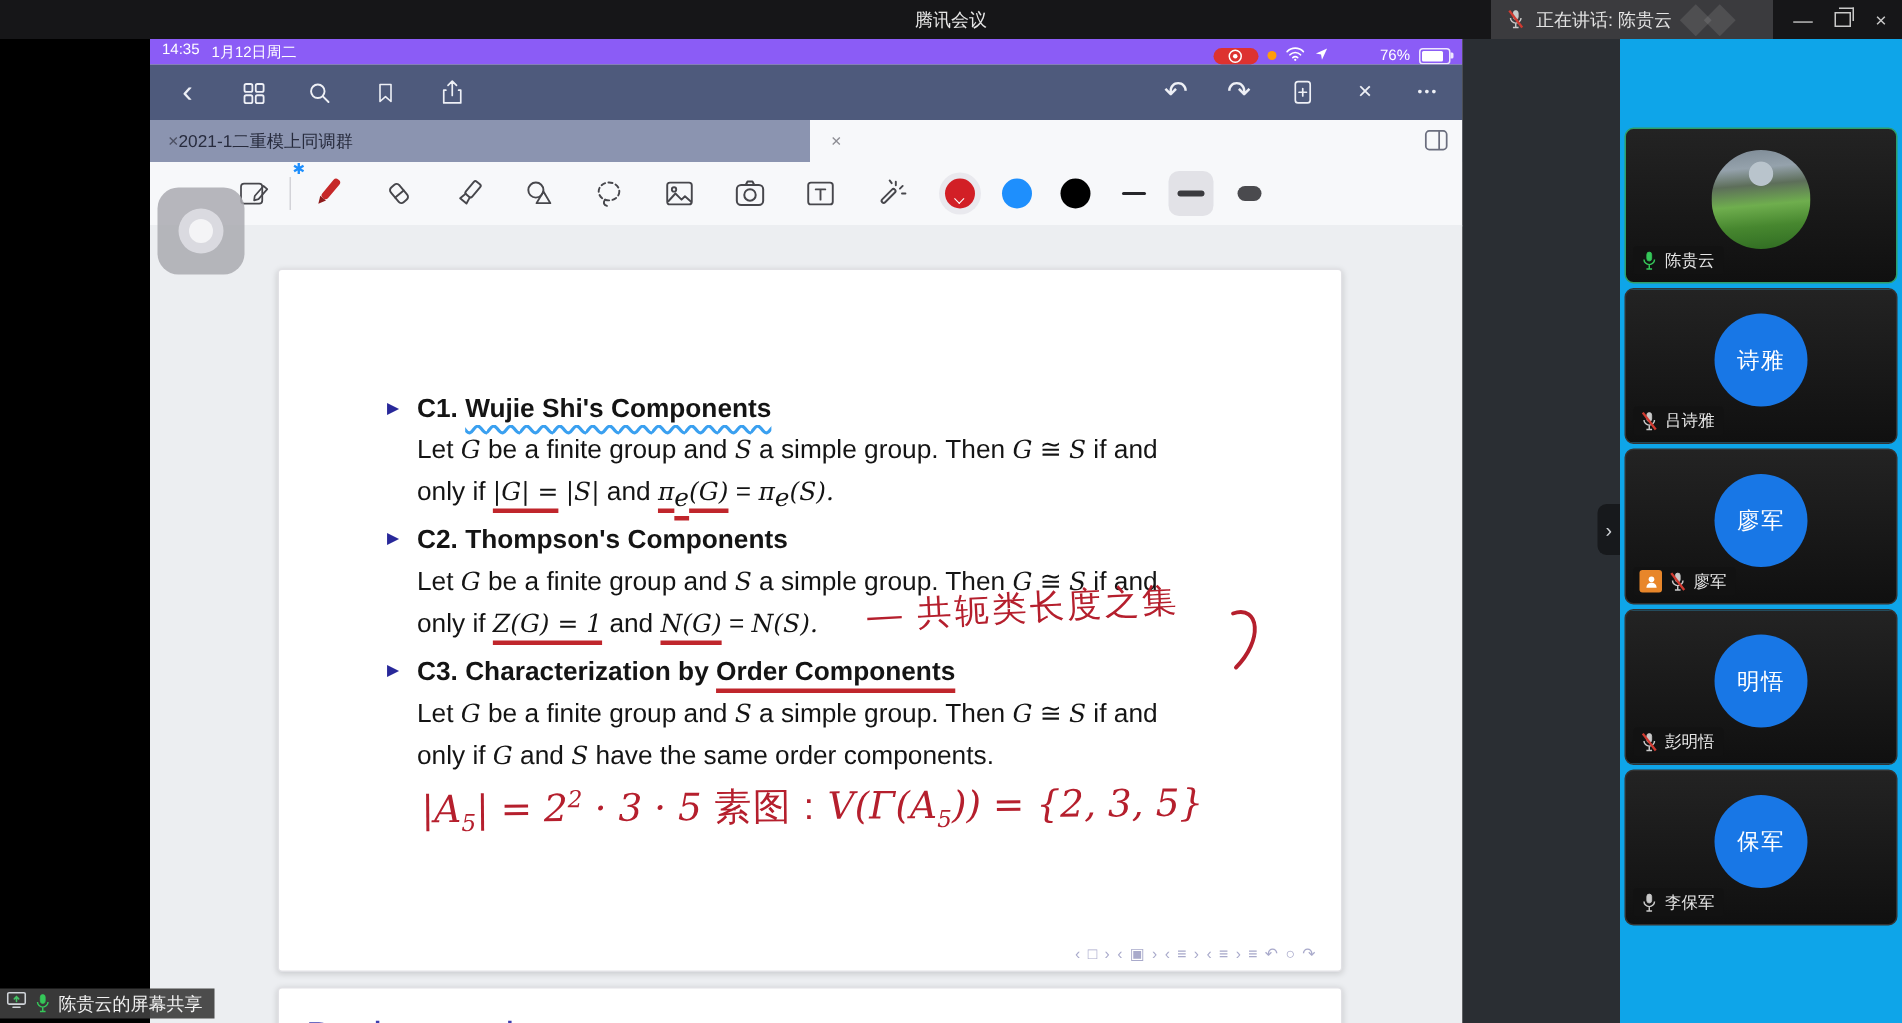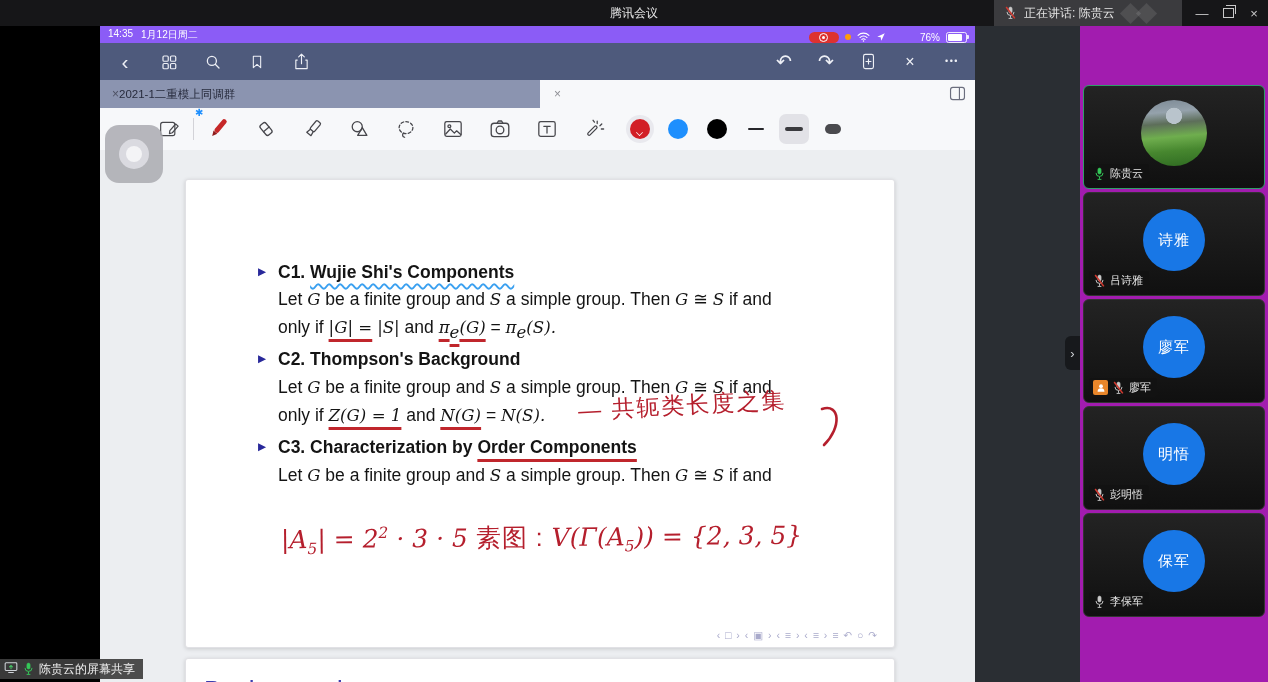--- a/index.html
+++ b/index.html
@@ -94,21 +94,21 @@
   #hw-formula .cn{font-style:normal;font-family:"Liberation Sans",sans-serif;letter-spacing:1px;}
   #beamer-nav{position:absolute;right:16px;top:449px;color:#a9aacb;font-size:10.5px;letter-spacing:1px;}
   #bg-title{position:absolute;left:18px;top:16px;color:#3c3cae;font-size:26px;}
 
   
   #strip{position:absolute;left:975px;top:26px;width:105px;height:656px;background:#2a2e33;}
   #collapse-btn{position:absolute;left:90px;top:310px;width:15px;height:34px;background:#17191c;
                 border-radius:6px 0 0 6px;color:#cfd2d6;font-size:13px;display:flex;align-items:center;justify-content:center;}
 
   
-  #panel{position:absolute;left:1080px;top:26px;width:188px;height:656px;background:#a21caf;}
+  #panel{position:absolute;left:1080px;top:26px;width:188px;height:656px;background:#0ea5e9;}
   .tile{position:absolute;left:3px;width:182px;height:104px;border-radius:6px;box-sizing:border-box;
         border:1px solid #333;background:linear-gradient(180deg,#232323 0%,#101010 100%);overflow:hidden;}
   .tile.active{border:1.5px solid #2f9e68;}
   .avatar{position:absolute;left:50%;top:16px;transform:translateX(-50%);width:62px;height:62px;border-radius:50%;
           background:#1877e6;color:#fff;font-size:15px;display:flex;align-items:center;justify-content:center;letter-spacing:1px;}
   .avatar.photo{width:66px;height:66px;top:14px;background:
       radial-gradient(circle at 50% 24%,#b9c4cc 0 13%,rgba(0,0,0,0) 14%),
       linear-gradient(175deg,#7d8a95 0%,#95a2ac 20%,#5d6e5a 36%,#6fae4e 55%,#47872f 75%,#2f6b22 100%);}
   .namebar{position:absolute;left:5px;bottom:5px;display:flex;align-items:center;gap:4px;
            background:rgba(18,18,18,.82);padding:2px 6px 2px 4px;border-radius:2px;}
@@ -354,30 +354,31 @@
     </div>
 
     <div id="content">
 
       <div class="page" id="page1">
 
         <div class="srow" style="top:82px;"><span class="bullet">▶</span><span><span class="b">C1.  </span><span class="b u-wavy">Wujie Shi's Components</span></span></div>
         <div class="srow" style="top:109px;"><span>Let </span><span class="it">G</span><span> be a finite group and </span><span class="it">S</span><span> a simple group.  Then </span><span class="it">G</span><span> ≅ </span><span class="it">S</span><span> if and</span></div>
         <div class="srow" style="top:137px;"><span>only if </span><span class="it u-red">|G| =</span><span> </span><span class="it">|S|</span><span> and </span><span class="it u-red">π</span><sub class="it u-red">e</sub><span class="it u-red">(G)</span><span> = </span><span class="it">π</span><sub class="it">e</sub><span class="it">(S).</span></div>
 
-        <div class="srow" style="top:169px;"><span class="bullet">▶</span><span><span class="b">C2.  Thompson's Background</span></span></div>
+        <div class="srow" style="top:169px;"><span class="bullet">▶</span><span><span class="b">C2.  Thompson's Components</span></span></div>
         <div class="srow" style="top:197px;"><span>Let </span><span class="it">G</span><span> be a finite group and </span><span class="it">S</span><span> a simple group.  Then </span><span class="it">G</span><span> ≅ </span><span class="it">S</span><span> if and</span></div>
         <div class="srow" style="top:225px;"><span>only if </span><span class="it u-red">Z(G) = 1</span><span> and </span><span class="it u-red">N(G)</span><span> = </span><span class="it">N(S).</span></div>
         <div id="hw-note">— 共轭类长度之集</div>
         <svg class="abs" style="left:630px;top:225px;" width="26" height="44" viewBox="0 0 26 44">
           <path d="M6 4 C 24 -2, 26 22, 8 40" stroke="#b51f2d" stroke-width="2.6" fill="none" stroke-linecap="round"></path>
         </svg>
 
         <div class="srow" style="top:257px;"><span class="bullet">▶</span><span><span class="b">C3.  Characterization by </span><span class="b u-red">Order Components</span></span></div>
         <div class="srow" style="top:285px;"><span>Let </span><span class="it">G</span><span> be a finite group and </span><span class="it">S</span><span> a simple group.  Then </span><span class="it">G</span><span> ≅ </span><span class="it">S</span><span> if and</span></div>
+        <div class="srow" style="top:313px;"><span>only if </span><span class="it">G</span><span> and </span><span class="it">S</span><span> have the same order components.</span></div>
 
         <div id="hw-formula"><span>|A</span><sub>5</sub><span>| = 2</span><sup>2</sup><span> · 3 · 5</span><span class="cn">      素图 :   </span><span>V(Γ(A</span><sub>5</sub><span>)) = {2, 3, 5}</span></div>
 
         <div id="beamer-nav">‹ □ ›   ‹ ▣ ›   ‹ ≡ ›   ‹ ≡ ›    ≡    ↶ ○ ↷</div>
       </div>
 
       <div class="page" id="page2">
         <div id="bg-title">Background</div>
 
       </div>

